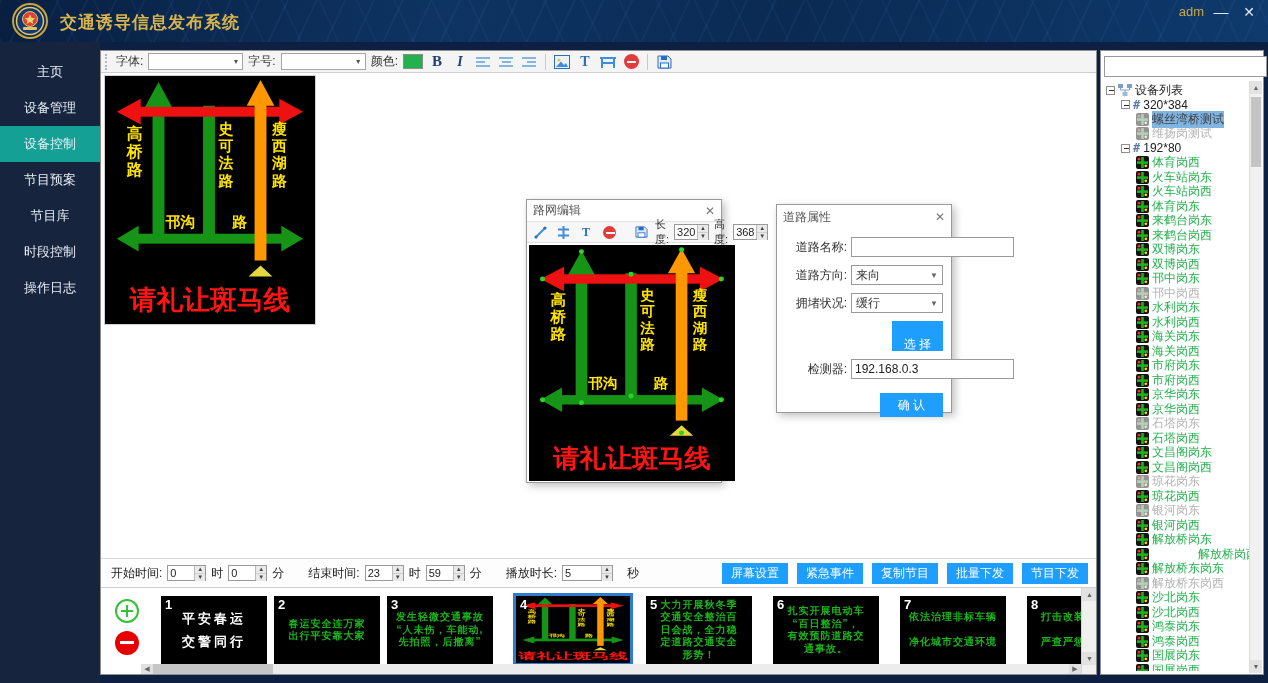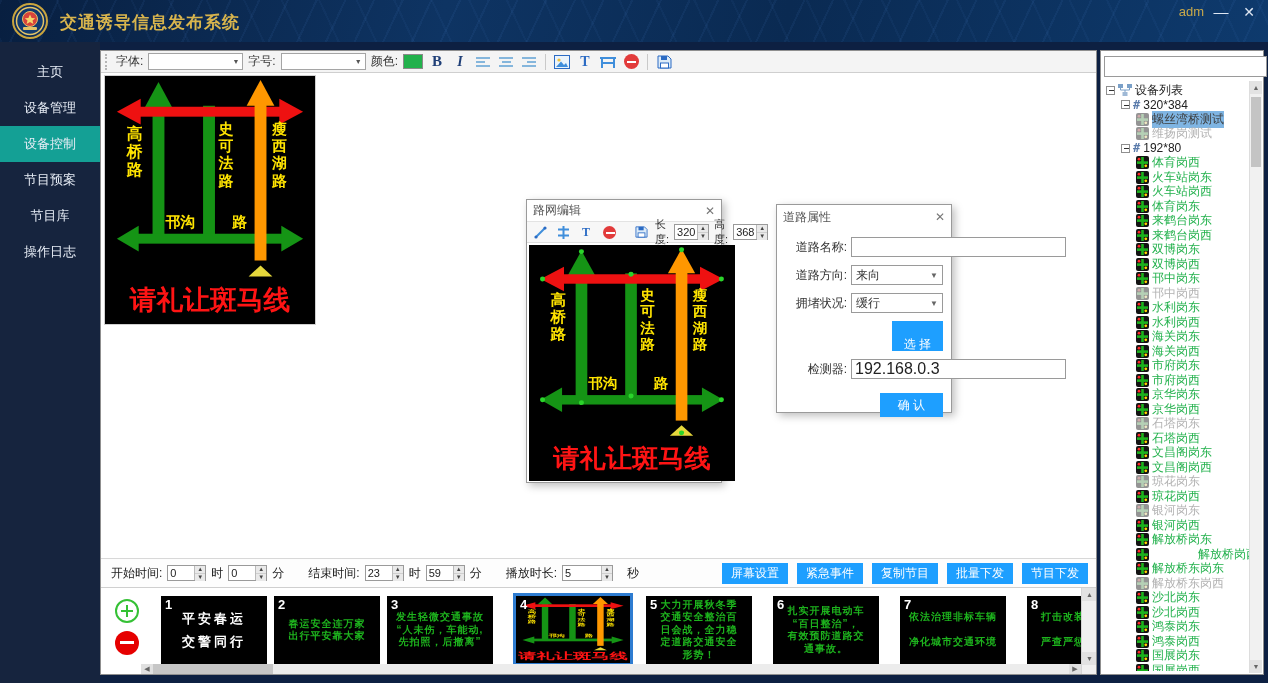--- a/index.html
+++ b/index.html
@@ -71,21 +71,21 @@
   .spin .btns b { flex:1; font-size:6px; line-height:7px; text-align:center; color:#444;
     background:#e9e9e9; font-weight:normal; }
   .spin .btns b:first-child { border-bottom:1px solid #cfcfcf; }
   .net-canvas { position:absolute; left:2px; top:45px; width:206px; height:236px; background:#000; }
 
   
   .prop-dialog { position:absolute; left:652px; top:131px; width:176px; height:209px; background:#fff;
     border:1px solid #9a9a9a; box-shadow:3px 3px 8px rgba(0,0,0,.25); font-size:12px; color:#333;margin-left:23px; }
   .prop-row { display:flex; align-items:center; margin:8px 8px 0 8px; }
   .prop-row label { width:62px; text-align:right; margin-right:4px; flex:none; }
-  .prop-input { flex:1; height:20px; border:1px solid #9a9a9a; background:#fff; font-size:16px; padding:0 3px;
+  .prop-input { flex:1; height:20px; border:1px solid #9a9a9a; background:#fff; font-size:12px; padding:0 3px;
     font-family:"Liberation Sans",sans-serif; color:#222; }
   .prop-dd { flex:1; height:20px; border:1px solid #9a9a9a; display:flex; align-items:center;
     justify-content:space-between; padding:0 4px; }
   .prop-dd .arr { font-size:8px; color:#666; }
   .btn-blue { background:#1e9fff; color:#fff; border:none; font-size:12px; height:16px; padding:15px 12px;
     cursor:pointer; font-family:"Liberation Sans",sans-serif; }
   .row-right { justify-content:flex-end; }
   .row-center { justify-content:flex-end; margin-top:14px; }
   .btn-confirm { height:24px; padding:0 18px; }
 
@@ -162,20 +162,21 @@
 </div>
 
 <div class="sidebar">
   <div class="spacer"></div>
   <div id="side-menu">
       <div class="side-item">主页</div>
       <div class="side-item">设备管理</div>
       <div class="side-item active">设备控制</div>
       <div class="side-item">节目预案</div>
       <div class="side-item">节目库</div>
+      <div class="side-item">时段控制</div>
       <div class="side-item">操作日志</div>
     </div>
 </div>
 
 <div class="main-panel">
 
   <div class="m-toolbar">
     <div class="grip"></div>
     <span>字体:</span>
     <div class="dd">

